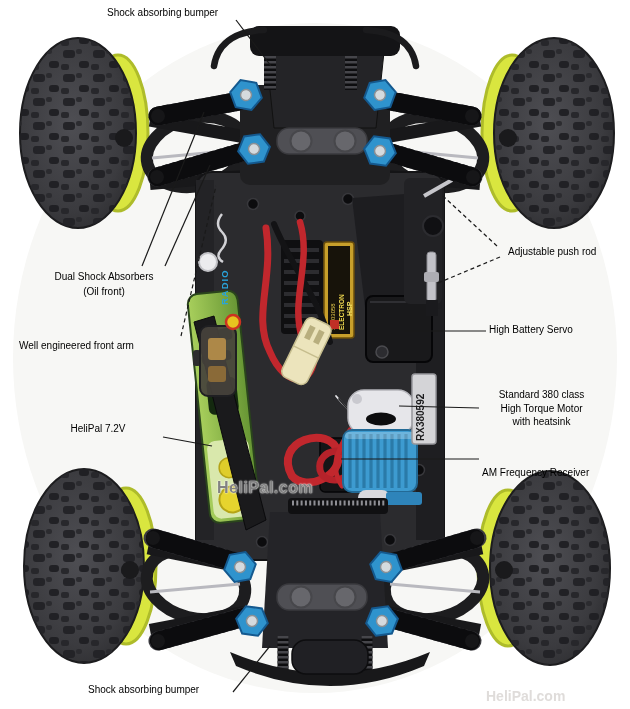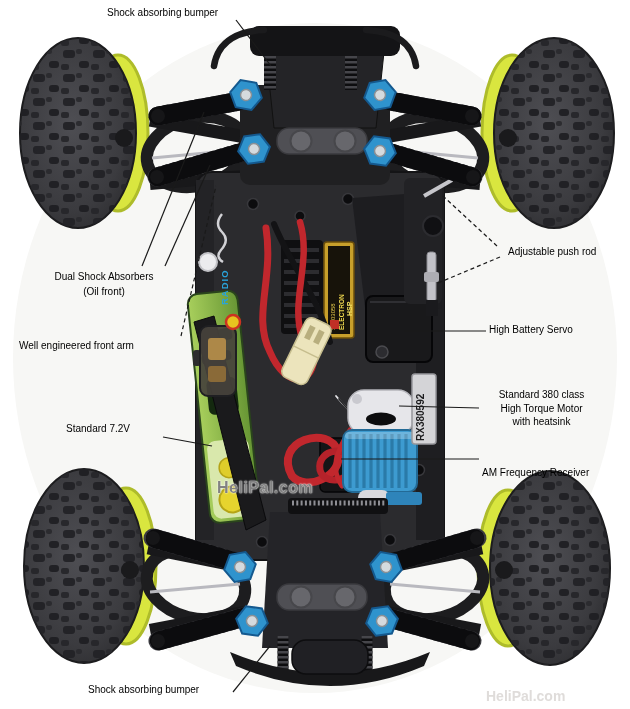--- a/index.html
+++ b/index.html
@@ -352,21 +352,21 @@
 
   <div class="label center" style="left:477px;top:388px;width:115px;line-height:13.5px;margin-left:7px;">
     <span style="display:block;">Standard 380 class</span>
     <span style="display:block;">High Torque Motor</span>
     <span style="display:block;text-align:center;">with heatsink</span>
   </div>
 
   <div class="label" style="left:482px;top:466px;">AM Frequency Receiver</div>
 
   <div class="label center" style="left:33px;top:422px;width:130px;">
-    <span style="display:block;">Standard 7.2V</span>
+    <span style="display:block;">HeliPal 7.2V</span>
   </div>
 
   <div class="label" style="left:88px;top:683px;">Shock absorbing bumper</div>
 
   <div class="wm-center">HeliPal.com</div>
   <div class="wm-corner">HeliPal.com</div>
 
 </div>
 
 </body></html>

